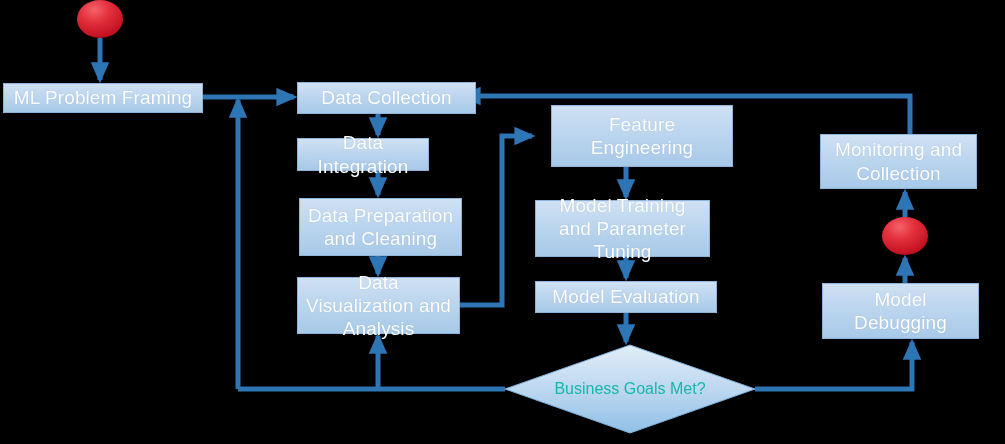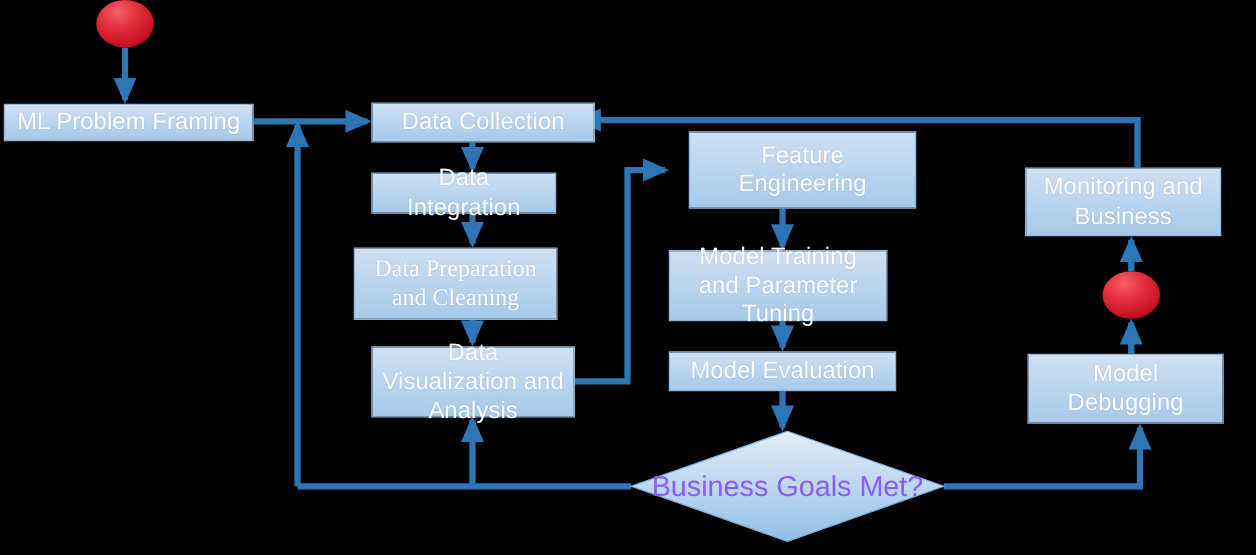--- a/index.html
+++ b/index.html
@@ -23,21 +23,21 @@
     background:linear-gradient(to bottom,#cfe0f3 0%,#bed7ef 40%,#a7c9e8 100%);
     border:1px solid #8fb4d9;
     padding:2px 6px;
     text-shadow:0 0 1px rgba(80,110,150,.35);
   }
   .node span{display:block;width:100%;}
   .diamond-wrap{position:absolute;}
   .diamond-label{
     position:absolute;left:0;top:0;width:100%;height:100%;
     display:flex;align-items:center;justify-content:center;
-    color:#8b5cf6;font-size:23px;line-height:1.25;text-align:center;
+    color:#14b8a6;font-size:16px;line-height:1.25;text-align:center;
     pointer-events:none;
   }
 </style>
 </head>
 <body>
 
 <div id="stage">
 
   <svg id="svg-layer" viewBox="0 0 1005 444">
     <defs>
@@ -100,46 +100,46 @@
   </svg>
 
   <div class="node" style="left:3px;top:83px;width:200px;height:30px;">
     <span>ML Problem Framing</span>
   </div>
 
   <div class="node" style="left:297px;top:82px;width:179px;height:32px;">
     <span>Data Collection</span>
   </div>
 
-  <div class="node" style="left:297px;top:138px;width:148px;height:33px;">
+  <div class="node" style="left:297px;top:138px;width:132px;height:33px;">
     <span>Data Integration</span>
   </div>
 
-  <div class="node" style="left:283px;top:198px;width:163px;height:58px;font-family:Liberation Serif, serif;">
+  <div class="node" style="left:299px;top:198px;width:163px;height:58px;">
     <span>Data Preparation and Cleaning</span>
   </div>
 
   <div class="node" style="left:297px;top:277px;width:163px;height:57px;text-align:center;">
     <span>Data Visualization and Analysis</span>
   </div>
 
   <div class="node" style="left:535px;top:105px;width:182px;height:62px;margin-left:16px;">
     <span>Feature Engineering</span>
   </div>
 
   <div class="node" style="left:535px;top:200px;width:175px;height:57px;">
     <span>Model Training and Parameter Tuning</span>
   </div>
 
   <div class="node" style="left:535px;top:281px;width:182px;height:32px;">
     <span>Model Evaluation</span>
   </div>
 
   <div class="node" style="left:820px;top:134px;width:157px;height:55px;">
-    <span>Monitoring and Business</span>
+    <span>Monitoring and Collection</span>
   </div>
 
   <div class="node" style="left:822px;top:283px;width:157px;height:56px;">
     <span>Model Debugging</span>
   </div>
 
   <div class="diamond-wrap" style="left:505px;top:345px;width:250px;height:88px;">
     <div class="diamond-label">Business Goals Met?</div>
   </div>
 

